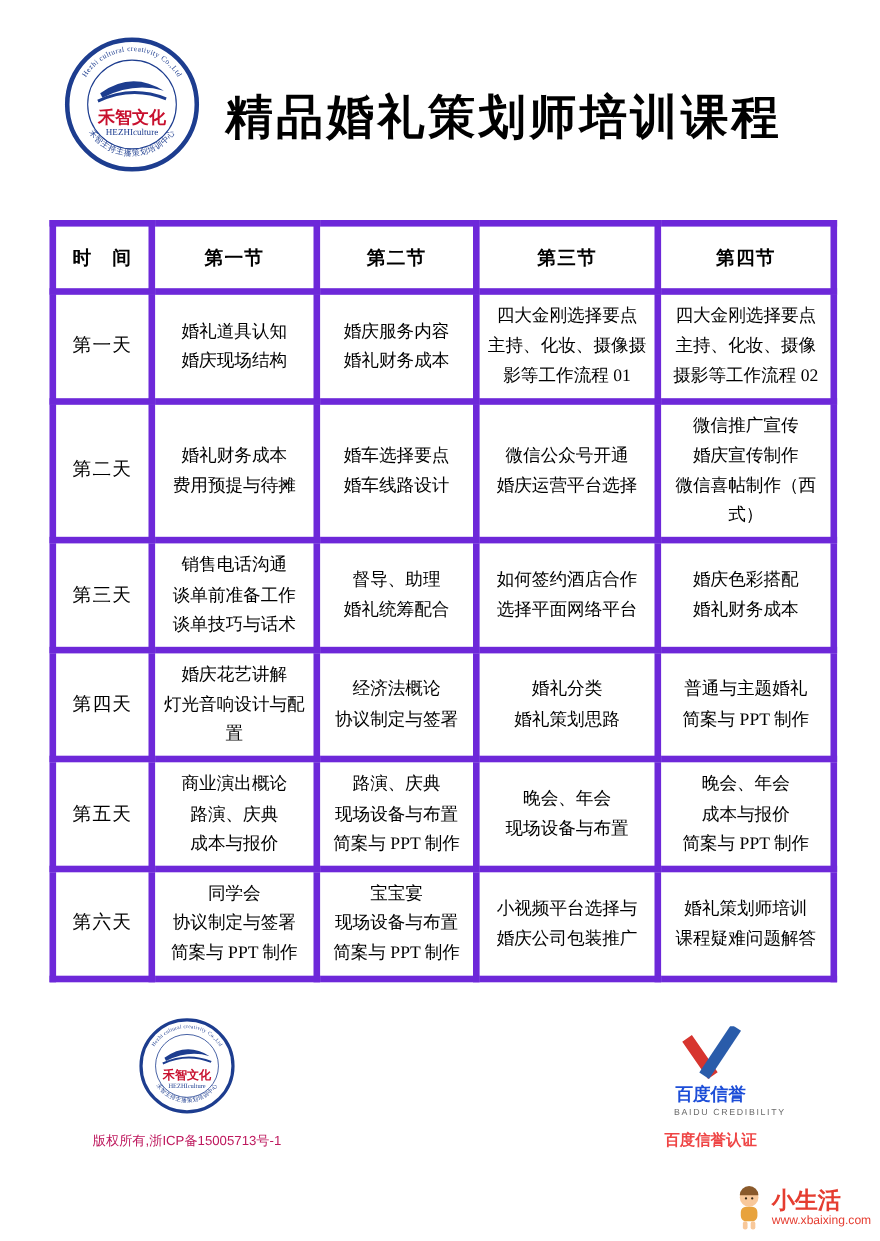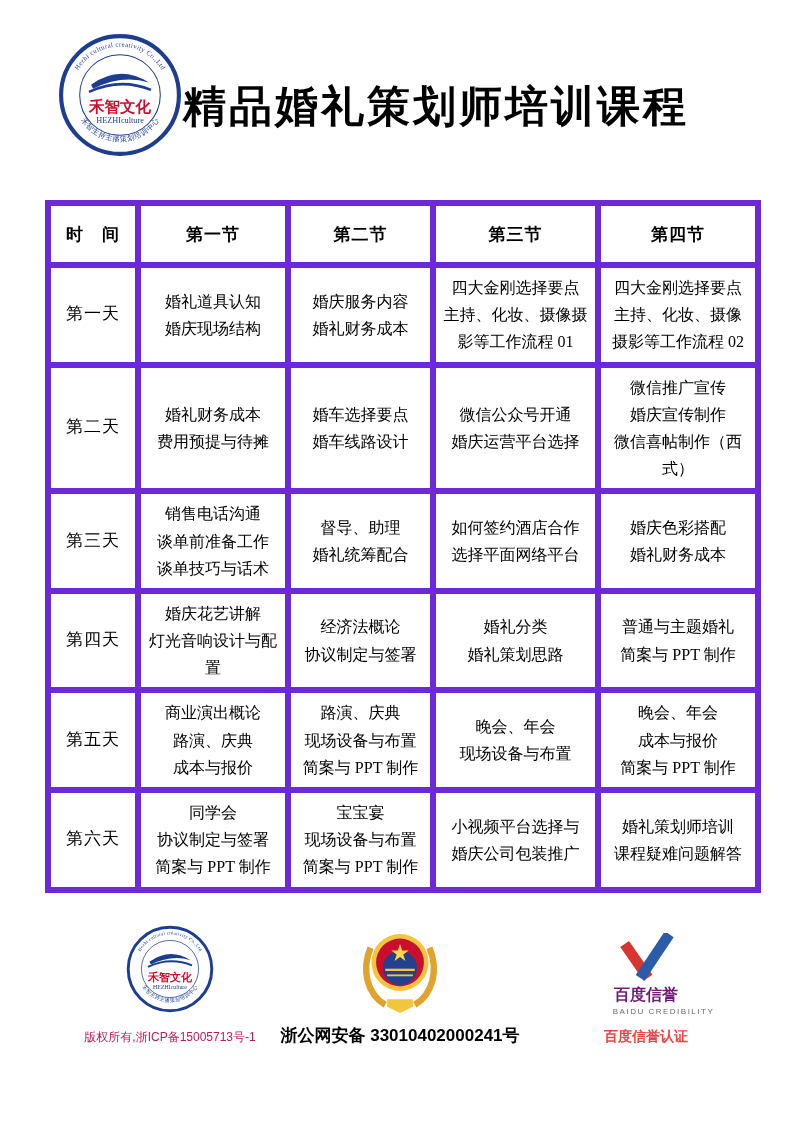--- a/index.html
+++ b/index.html
@@ -2,41 +2,41 @@
 <html><head>
 <meta charset="utf-8">
 <style>
   * { margin:0; padding:0; box-sizing:border-box; }
   html,body { background:#fff; }
   body { width:800px; height:1128px; font-family:"Liberation Serif", serif; color:#000; }
   .page { position:relative; width:800px; height:1128px; background:#fff; overflow:hidden; }
 
   
   .logo-header { position:absolute; left:58px; top:33px; width:124px; height:124px; }
-  .page-title { position:absolute; left:183px; top:78px; width:550px; text-align:left;
+  .page-title { position:absolute; left:183px; top:78px; width:550px; text-align:center;
                 font-size:43px; font-weight:bold; letter-spacing:3px; white-space:nowrap; }
 
   
   table.course { position:absolute; left:45px; top:200px; width:710px; border-collapse:collapse; table-layout:fixed; }
   table.course th, table.course td { border:6px solid #6d28d9; text-align:center; vertical-align:middle; }
   table.course th { height:62px; font-size:17px; font-weight:bold; letter-spacing:1px; }
   table.course td { height:94px; font-size:16px; line-height:1.7; white-space:pre-line; padding:6px 4px; }
   table.course td.day { font-size:17px; letter-spacing:1px; }
 
   
   .f-left  { position:absolute; left:72px;  top:925px; width:196px; display:flex; flex-direction:column; align-items:center; }
   .f-center{ position:absolute; left:298px; top:922px; width:204px; display:flex; flex-direction:column; align-items:center; }
   .f-right { position:absolute; left:562px; top:933px; width:168px; display:flex; flex-direction:column; align-items:center; }
 
   .logo-footer { width:88px; height:88px; }
   .icp-text { margin-top:16px; font-size:12px; color:#be185d; font-family:"Liberation Sans", sans-serif; white-space:nowrap; }
   .badge { width:84px; height:92px; }
   .police-text { margin-top:10px; font-size:17px; font-weight:bold; font-family:"Liberation Sans", sans-serif; white-space:nowrap; }
   .bicon { width:58px; height:48px; }
-  .baidu-cn { margin-top:4px; font-size:16px; font-weight:bold; color:#701a75; font-family:"Liberation Sans", sans-serif; }
+  .baidu-cn { margin-top:4px; font-size:16px; font-weight:bold; color:#1d4ed8; font-family:"Liberation Sans", sans-serif; }
   .baidu-en { margin-top:1px; font-size:8px; letter-spacing:1.5px; color:#6b6b6b; font-family:"Liberation Sans", sans-serif;padding-left:35px; }
   .baidu-cert { margin-top:12px; font-size:14px; font-weight:bold; color:#ef4444; font-family:"Liberation Sans", sans-serif; }
 
   
   .watermark { position:absolute; right:8px; bottom:8px; display:flex; align-items:center; gap:4px; }
   .mascot { width:34px; height:44px; }
   .wm-text { display:flex; flex-direction:column; line-height:1.1; }
   .wm-name { font-size:21px; font-weight:bold; color:#e53d30; font-family:"Liberation Sans", sans-serif; }
   .wm-url { font-size:11px; color:#e53d30; font-family:"Liberation Sans", sans-serif; }
 </style>
@@ -177,39 +177,40 @@
         <textPath href="#arcBotB" startOffset="50%">禾智主持主播策划培训中心</textPath>
       </text>
       <path d="M32 50 Q60 30 88 48 Q62 40 34 54 Z" fill="#1d3d8f"></path>
       <path d="M30 57 Q60 43 90 55" stroke="#1d3d8f" stroke-width="2.5" fill="none"></path>
       <text x="60" y="76" text-anchor="middle" font-size="15" font-weight="bold" fill="#c8102e">禾智文化</text>
       <text x="60" y="87" text-anchor="middle" font-size="8" fill="#1d3d8f">HEZHIculture</text>
     </svg>
     <div class="icp-text">版权所有,浙ICP备15005713号-1</div>
   </div>
 
-  <div class="f-center">
-    <svg class="badge" viewBox="0 0 88 100">
-      <path d="M12 28 C2 52 8 78 28 90" stroke="#e0a32e" stroke-width="7" fill="none"></path>
-      <path d="M76 28 C86 52 80 78 60 90" stroke="#e0a32e" stroke-width="7" fill="none"></path>
-      <circle cx="44" cy="44" r="31" fill="#f3c53d"></circle>
-      <circle cx="44" cy="44" r="26" fill="#c8102e"></circle>
-      <circle cx="44" cy="50" r="18.5" fill="#23418e"></circle>
-      <polygon points="44,24 46.3,31 53.5,31 47.6,35.4 49.9,42.4 44,38 38.1,42.4 40.4,35.4 34.5,31 41.7,31" fill="#ffd54a"></polygon>
-      <path d="M28 52 h32" stroke="#f3c53d" stroke-width="2.5"></path>
-      <path d="M30 58 h28" stroke="#f3c53d" stroke-width="2"></path>
-      <path d="M30 84 h28 v8 l-14 7 l-14 -7 z" fill="#f3c53d"></path>
-    </svg>
-    <div class="police-text">浙公网安备 33010402000241号</div>
-  </div>
 
   <div class="f-right">
     <svg class="bicon" viewBox="0 0 60 48">
       <path d="M11 15 L29 41" stroke="#d7352f" stroke-width="11" stroke-linecap="square"></path>
       <path d="M27 41 L51 5" stroke="#2a5caa" stroke-width="11" stroke-linecap="square"></path>
     </svg>
     <div class="baidu-cn">百度信誉</div>
     <div class="baidu-en">BAIDU CREDIBILITY</div>
     <div class="baidu-cert">百度信誉认证</div>
   </div>
 
+  <div class="watermark">
+    <svg class="mascot" viewBox="0 0 36 46">
+      <circle cx="18" cy="13" r="9" fill="#f8c89a"></circle>
+      <path d="M9 11 a9 9 0 0 1 18 0 z" fill="#8a5a2b"></path>
+      <circle cx="15" cy="14" r="1.1" fill="#3a2a1a"></circle>
+      <circle cx="21" cy="14" r="1.1" fill="#3a2a1a"></circle>
+      <rect x="10" y="22" width="16" height="14" rx="5" fill="#e8a33d"></rect>
+      <rect x="12" y="36" width="4.5" height="8" rx="2" fill="#f8c89a"></rect>
+      <rect x="19.5" y="36" width="4.5" height="8" rx="2" fill="#f8c89a"></rect>
+    </svg>
+    <div class="wm-text">
+      <span class="wm-name">小生活</span>
+      <span class="wm-url">www.xbaixing.com</span>
+    </div>
+  </div>
 
 </div>
 
 </body></html>

